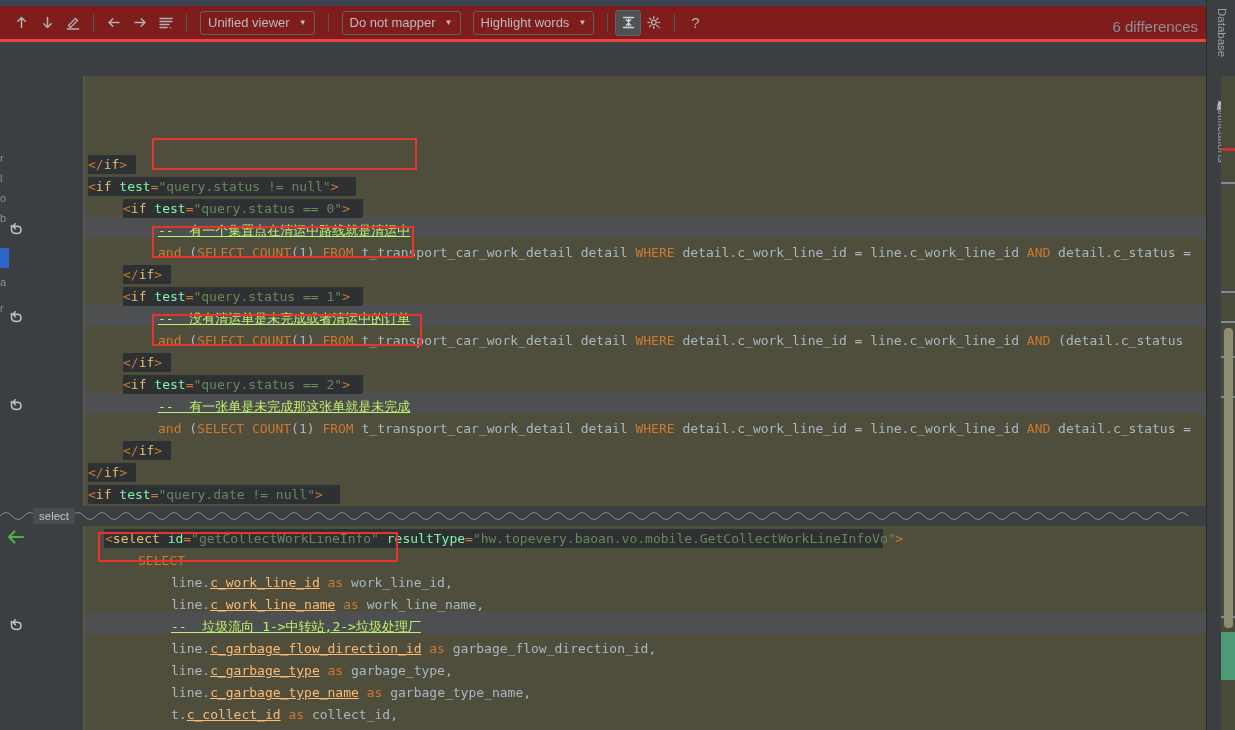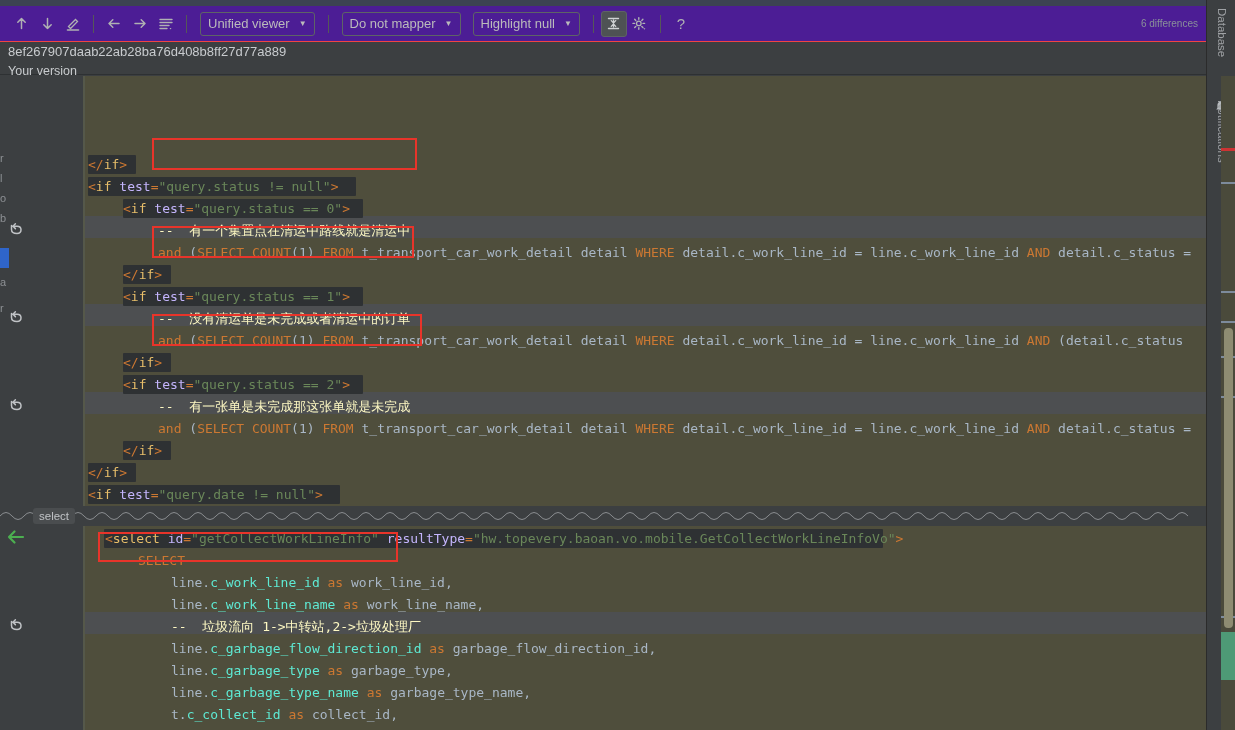--- a/index.html
+++ b/index.html
@@ -13,40 +13,40 @@
 
   
   .topstrip {
     position: absolute; left: 0; top: 0; width: 1235px; height: 6px;
     background: #3c4352;
   }
 
   
   .toolbar {
     position: absolute; left: 0; top: 6px; width: 1206px; height: 36px;
-    background: #4c1d95;
-    border-bottom: 1px solid #ef4444;
+    background: #7f1d1d;
+    border-bottom: 3px solid #ef4444;
     display: flex; align-items: center; padding-left: 8px;
   }
   .tb-icon {
     width: 26px; height: 26px; display: flex; align-items: center; justify-content: center;
     color: #afb1b3; cursor: pointer; border-radius: 3px; position: relative;
   }
   .tb-icon svg { display:block; }
   .tb-icon.active { background: #4e5254; border: 1px solid #5e6265; }
   .tb-sep { width: 1px; height: 18px; background: #555759; margin: 0 7px; }
   .tb-combo {
     height: 24px; border: 1px solid #5e6366; border-radius: 3px;
     display: flex; align-items: center; padding: 0 7px; margin: 0 6px;
     color: #bbbbbb; font-size: 13px; cursor: pointer; white-space: nowrap;
   }
   .tb-combo .caret { margin-left: 9px; font-size: 8px; color: #bbb; }
   .tb-diffcount {
     position: absolute; right: 8px; top: 12px;
-    color: #8a9199; font-size: 10px;
+    color: #8a9199; font-size: 15px;
   }
 
   
   .fileinfo {
     position: absolute; left: 0; top: 43px; width: 1206px; height: 32px;
     background: #3c3f41; border-bottom: 1px solid #2e3133;
   }
   .rev-hash {
     position: absolute; left: 8px; top: 1px;
     color: #c8cbce; font-size: 13px;
@@ -111,26 +111,26 @@
 
   
   .tagbg {
     position: absolute; height: 19px; background: #2e3133;
     border-radius: 1px; z-index: 3;
   }
 
   
   .t-punct  { color: #cc7832; }        
   .t-tag    { color: #e8bf6a; }        
-  .t-attr   { color: #c4b5fd; }        
+  .t-attr   { color: #86efac; }        
   .t-str    { color: #6a8759; }        
   .t-plain  { color: #a9b7c6; }
   .t-kw     { color: #cc7832; }        
-  .t-id     { color: #5eead4; }
-  .t-comment{ color: #fef9c3; }
+  .t-id     { color: #fdba74; text-decoration: underline; }
+  .t-comment{ color: #bef264; text-decoration: underline; }
 
   
   .revert {
     position: absolute; left: 6px; width: 20px; height: 20px;
     color: #c0c3c6; z-index: 5; cursor: pointer;
   }
   .greenarrow {
     position: absolute; left: 4px; width: 24px; height: 22px;
     color: #4caf50; z-index: 5; cursor: pointer;
   }
@@ -240,21 +240,21 @@
     </div>
 
     <div class="tb-sep"></div>
 
     <div class="tb-combo">
       <span>Do not mapper</span>
       <span class="caret">▼</span>
     </div>
 
     <div class="tb-combo">
-      <span>Highlight null</span>
+      <span>Highlight words</span>
       <span class="caret">▼</span>
     </div>
 
     <div class="tb-sep"></div>
 
     <div class="tb-icon active">
       <svg width="15" height="15" viewBox="0 0 15 15">
         <path d="M2.5 2.5 L12.5 2.5 M2.5 12.5 L12.5 12.5" stroke="#cfd2d4" stroke-width="1.4" stroke-linecap="round"></path>
         <path d="M7.5 4 L7.5 6.6 M5.3 4.6 L7.5 7 L9.7 4.6" stroke="#cfd2d4" stroke-width="1.3" fill="none" stroke-linecap="round"></path>
         <path d="M7.5 11 L7.5 8.4 M5.3 10.4 L7.5 8 L9.7 10.4" stroke="#cfd2d4" stroke-width="1.3" fill="none" stroke-linecap="round"></path>
@@ -271,24 +271,20 @@
 
     <div class="tb-sep"></div>
 
     <div class="tb-icon">
       <span style="font-size:15px;color:#afb1b3;">?</span>
     </div>
 
     <div class="tb-diffcount">6 differences</div>
   </div>
 
-  <div class="fileinfo">
-    <div class="rev-hash">8ef267907daab22ab28ba76d408b8ff27d77a889</div>
-    <div class="your-version">Your version</div>
-  </div>
 
   <div class="editor">
     <div id="bands">
         <div class="band" style="top: 140px;"></div>
         <div class="band" style="top: 228px;"></div>
         <div class="band" style="top: 316px;"></div>
         <div class="band" style="top: 536px;"></div>
       </div>
     <div class="gutter-left"></div>
     <div class="gutter-left2"></div>

